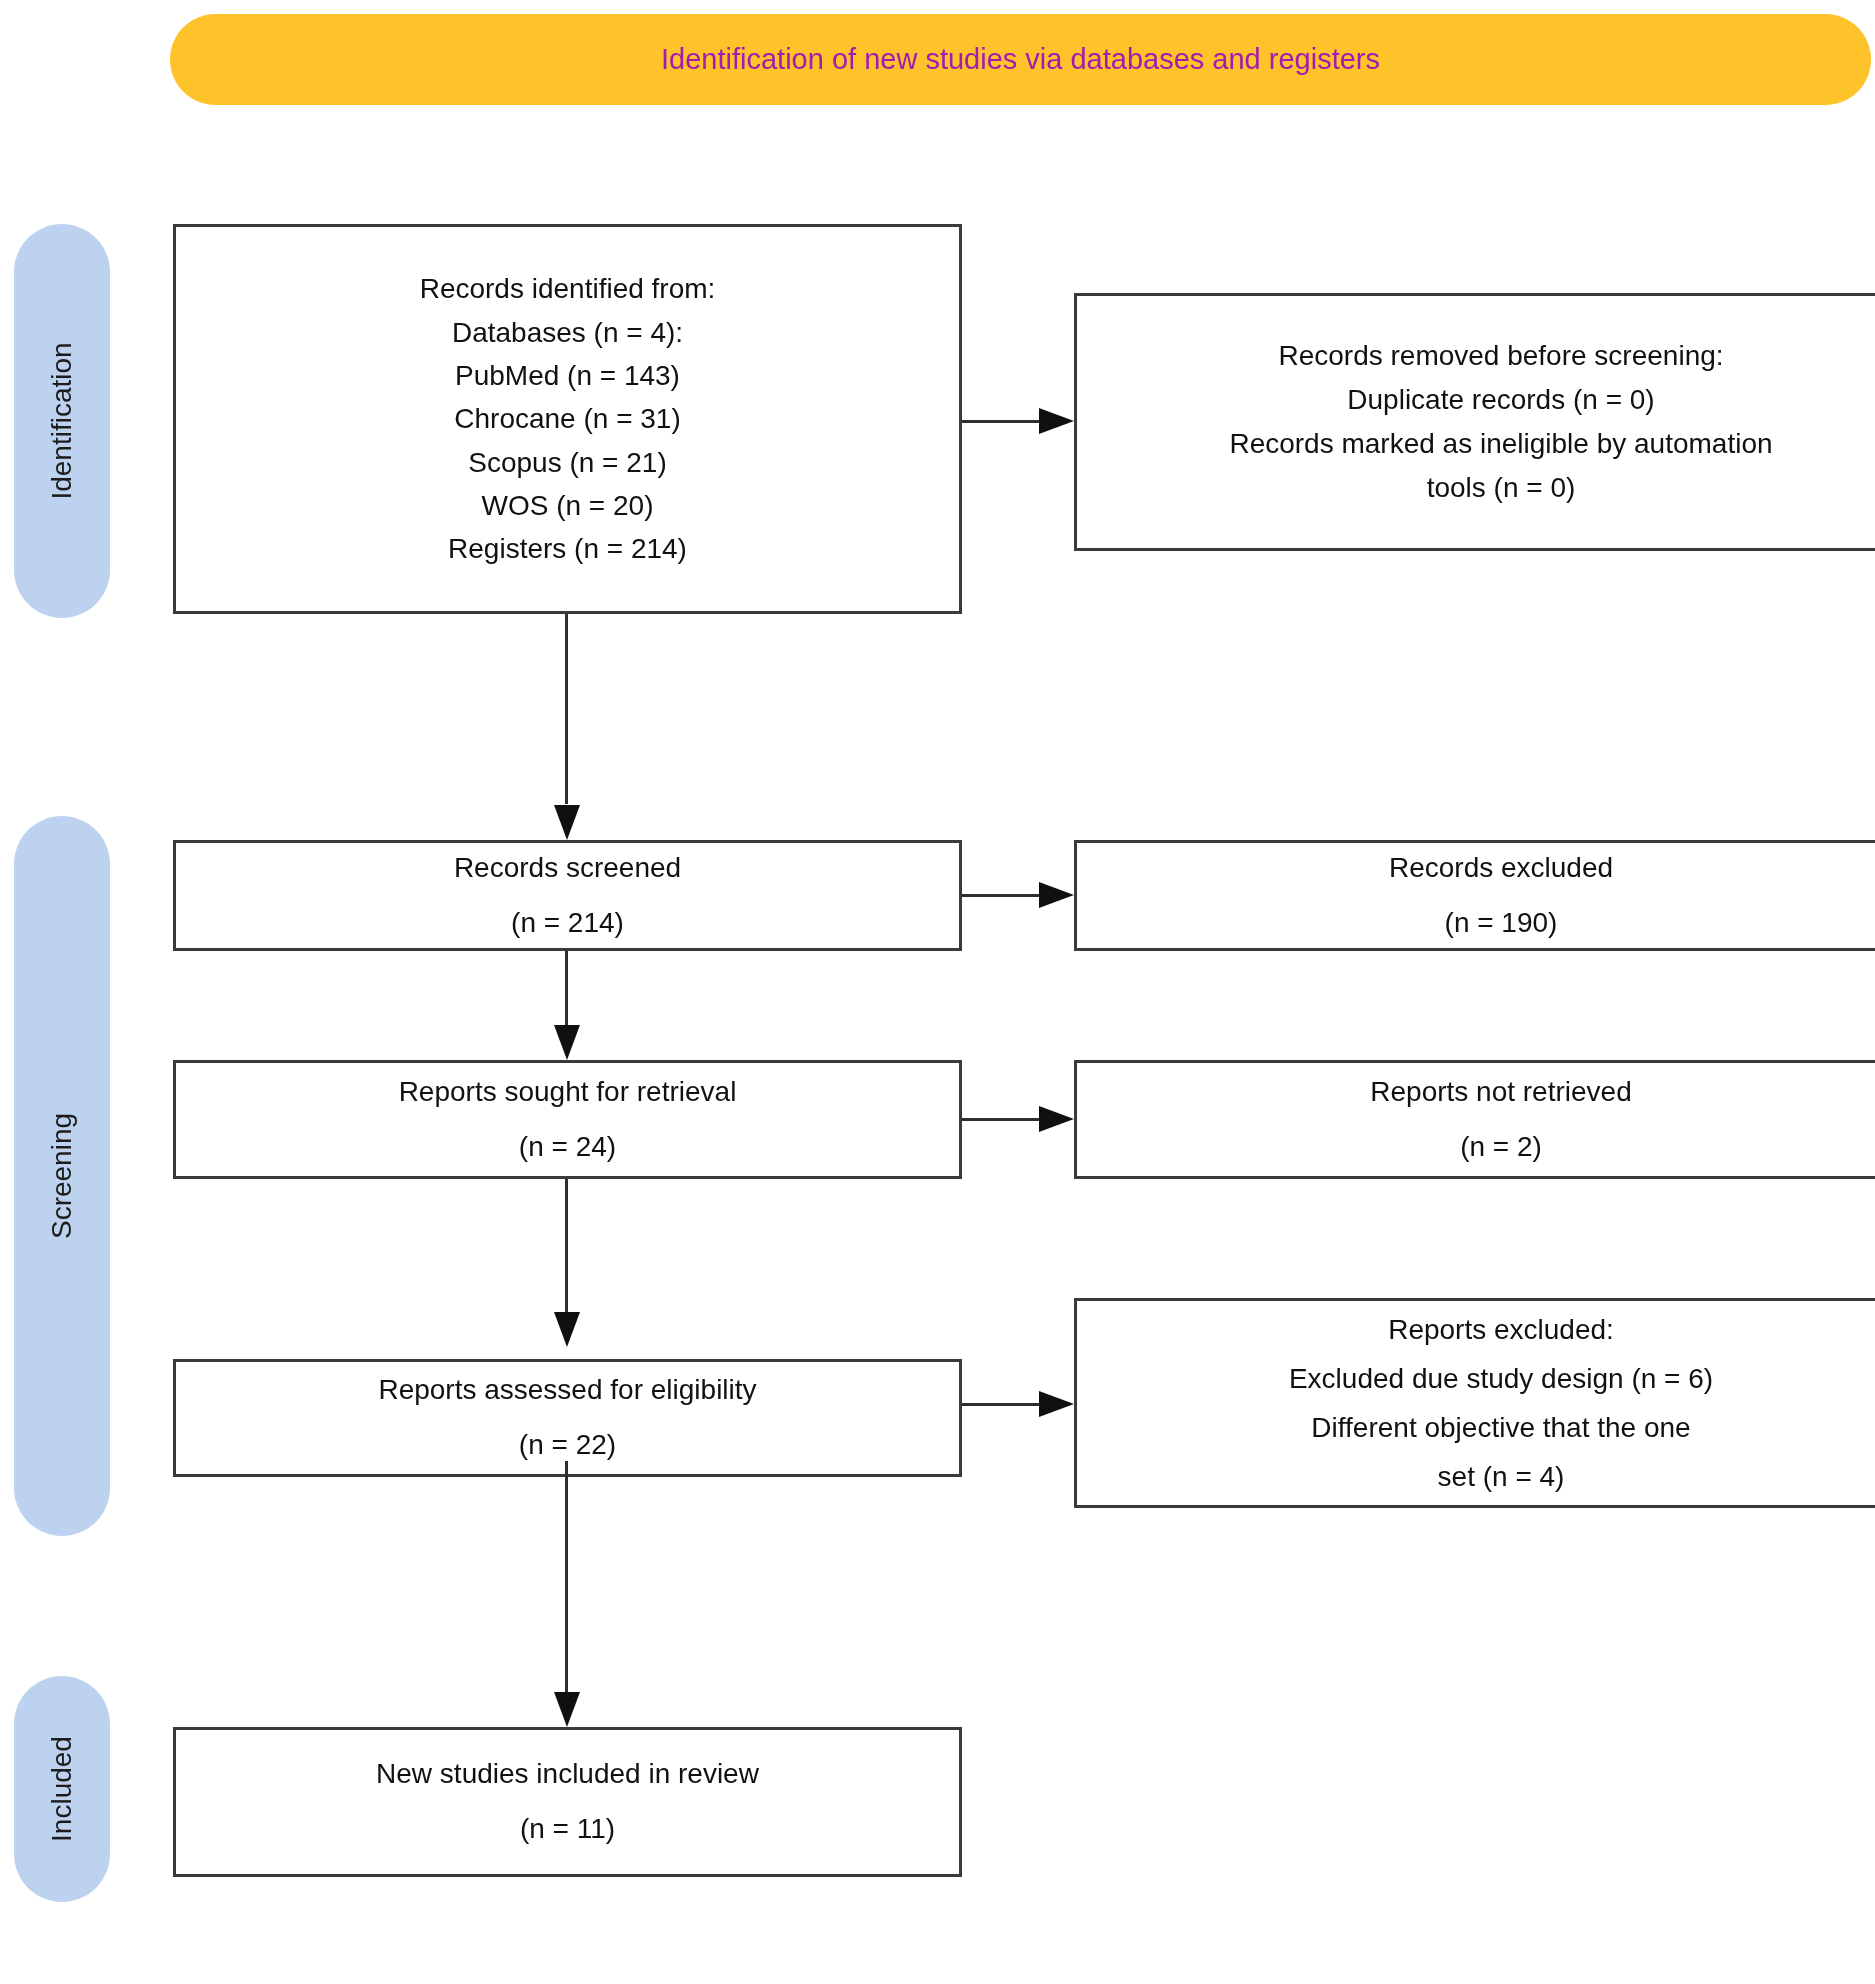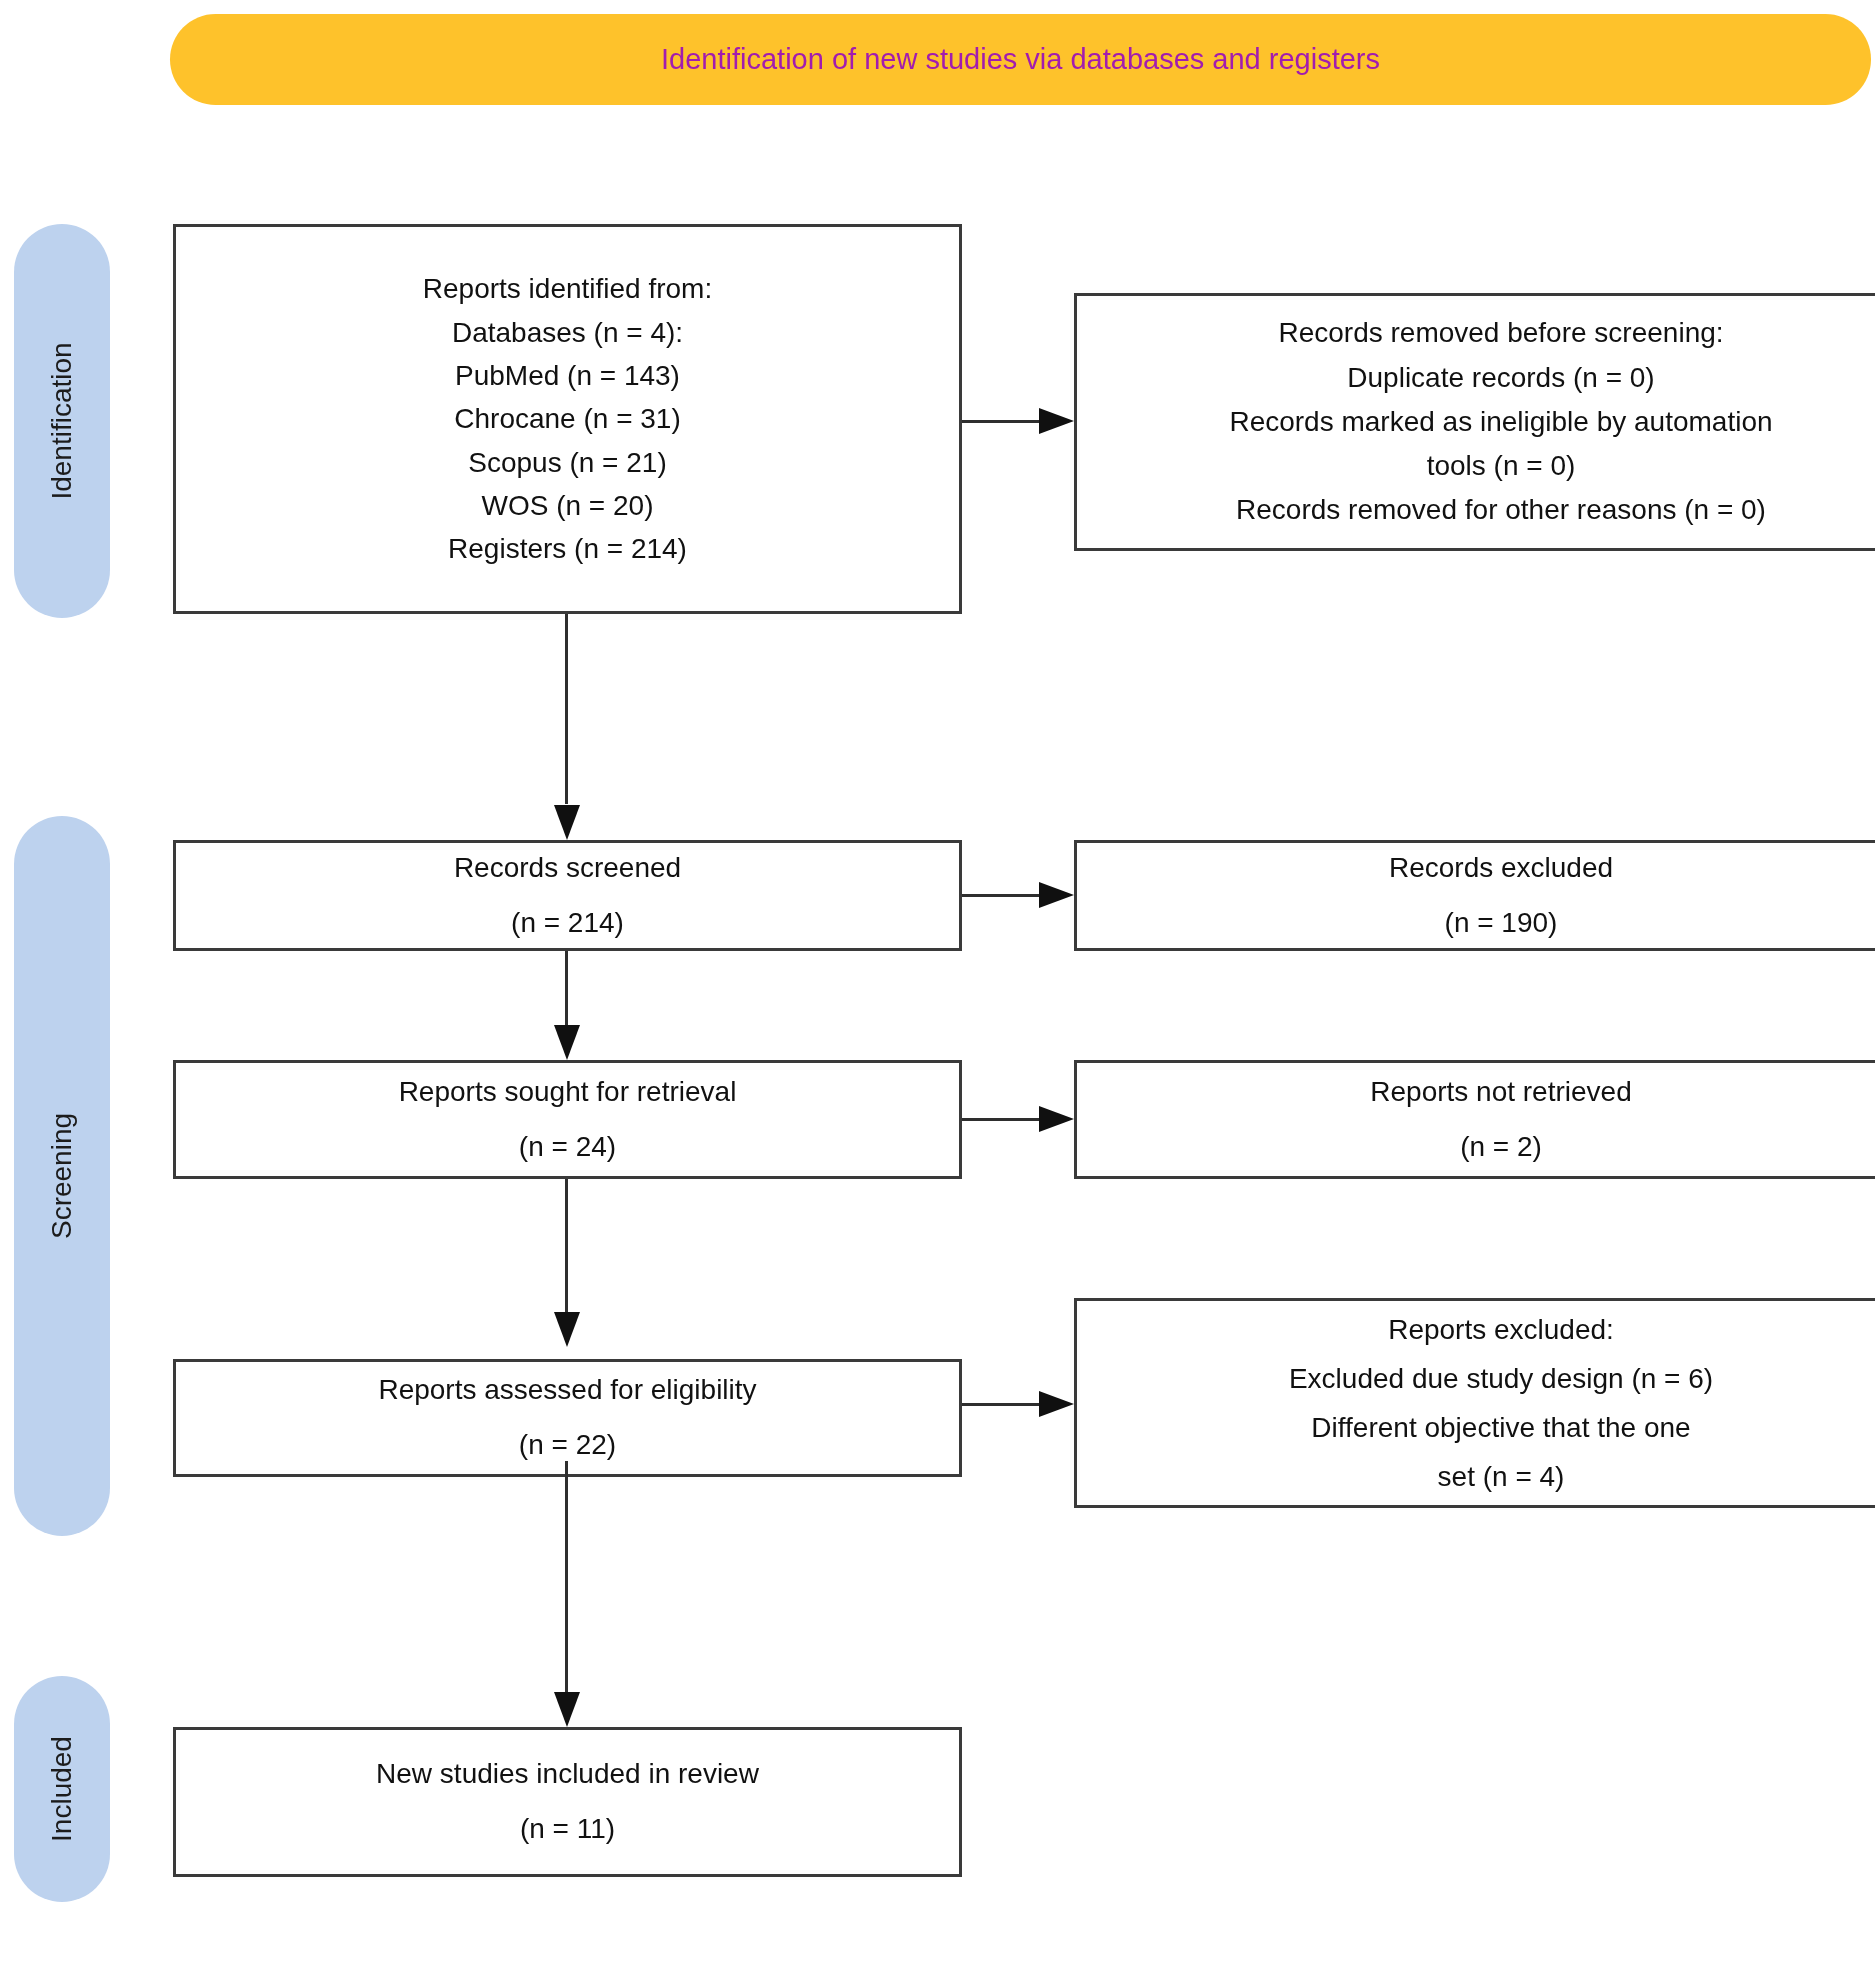--- a/index.html
+++ b/index.html
@@ -123,34 +123,33 @@
     <span>Identification</span>
   </div>
   <div class="pill" id="pill-screening">
     <span>Screening</span>
   </div>
   <div class="pill" id="pill-included">
     <span>Included</span>
   </div>
 
   <div class="fbox col-left" id="box-identified">
-      <div>Reports identified from:</div>
+      <div>Records identified from:</div>
       <div>Databases (n = 4):</div>
       <div>PubMed (n = 143)</div>
       <div>Chrocane (n = 31)</div>
       <div>Scopus (n = 21)</div>
       <div>WOS (n = 20)</div>
       <div>Registers (n = 214)</div>
     </div>
   <div class="fbox col-right" id="box-removed">
       <div>Records removed before screening:</div>
       <div>Duplicate records (n = 0)</div>
       <div>Records marked as ineligible by automation</div>
       <div>tools (n = 0)</div>
-      <div>Records removed for other reasons (n = 0)</div>
     </div>
 
   <div class="fbox col-left wide-gap" id="box-screened">
       <div>Records screened</div>
       <div>(n = 214)</div>
     </div>
   <div class="fbox col-right wide-gap" id="box-excluded">
       <div>Records excluded</div>
       <div>(n = 190)</div>
     </div>

